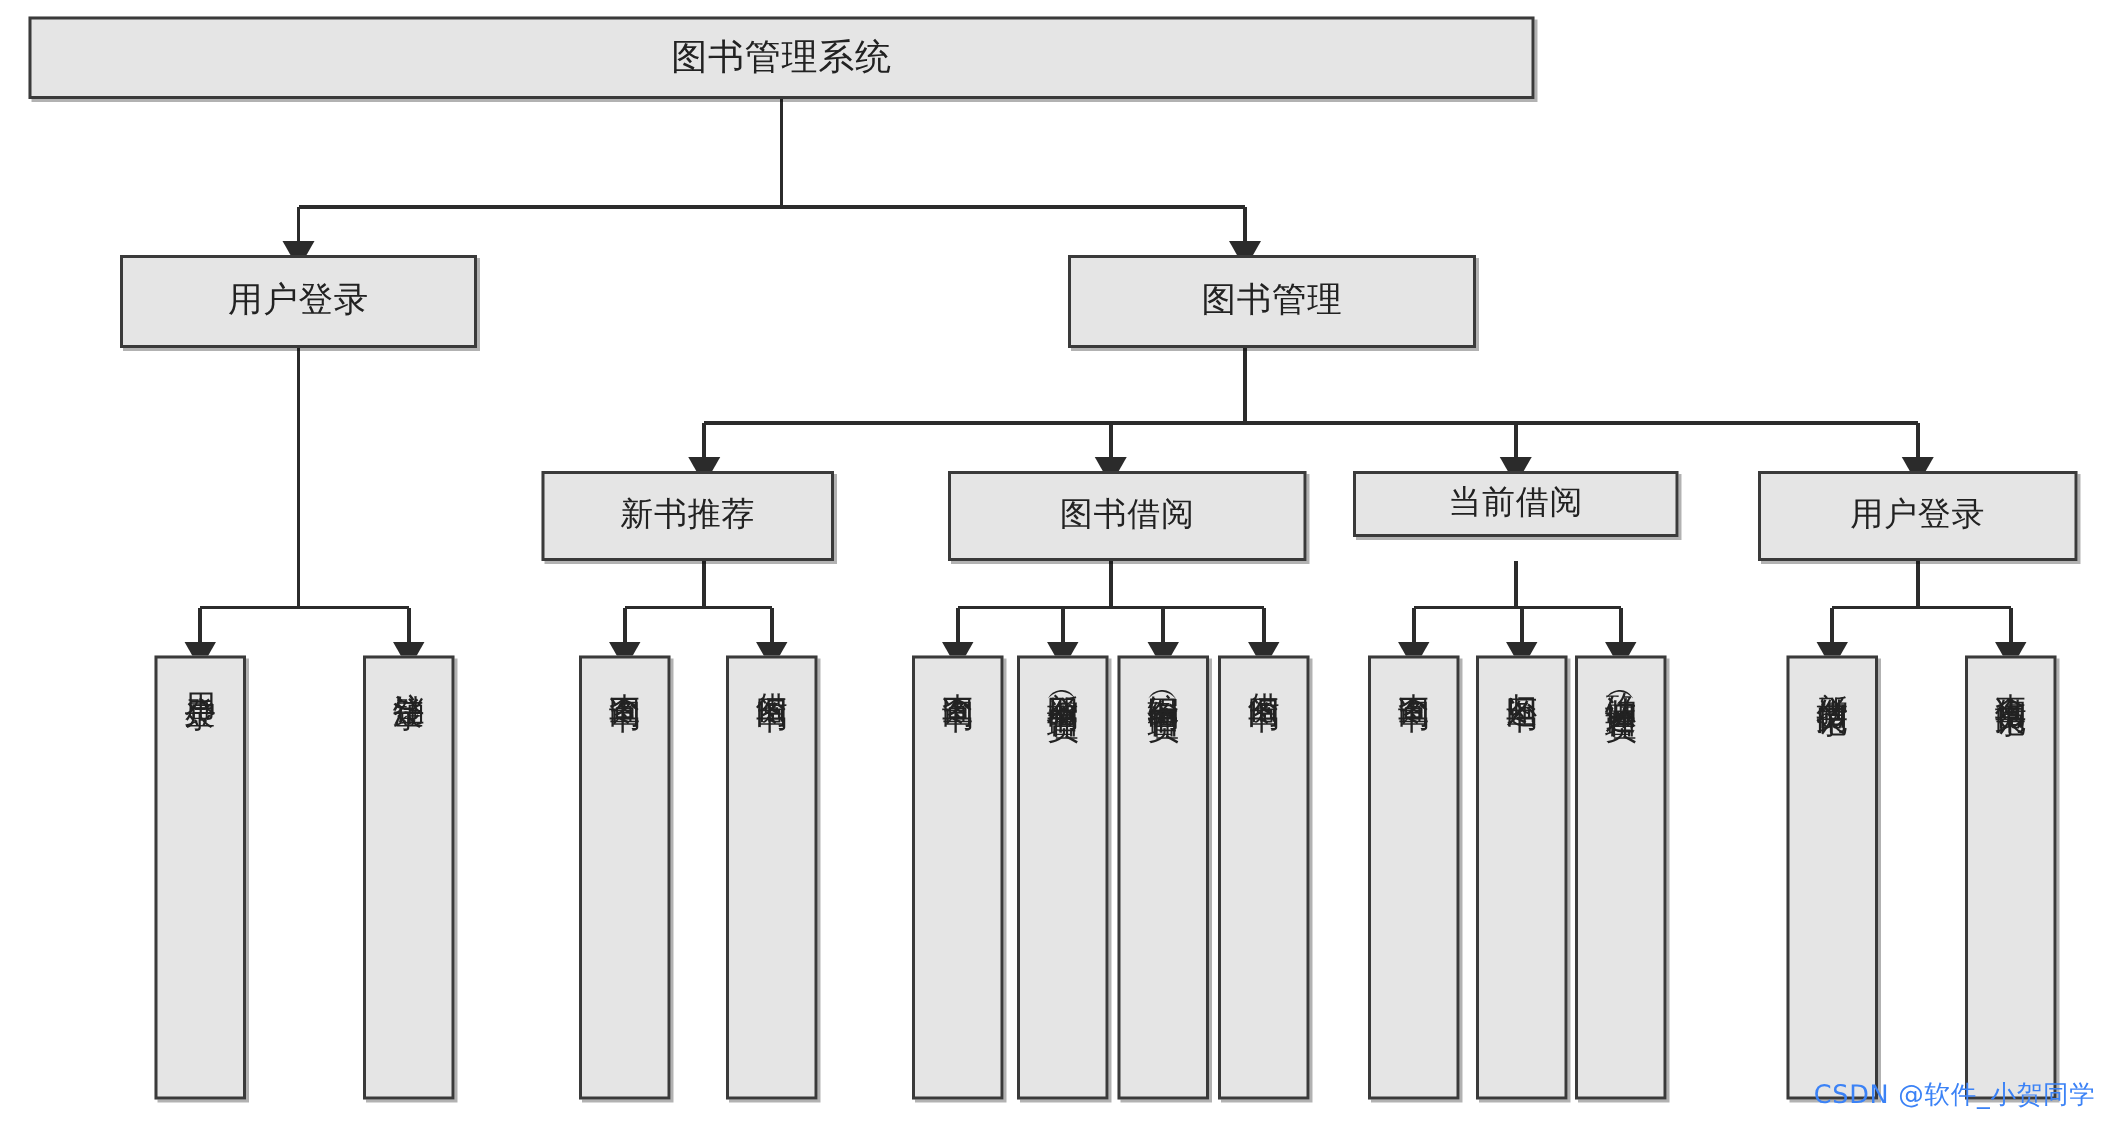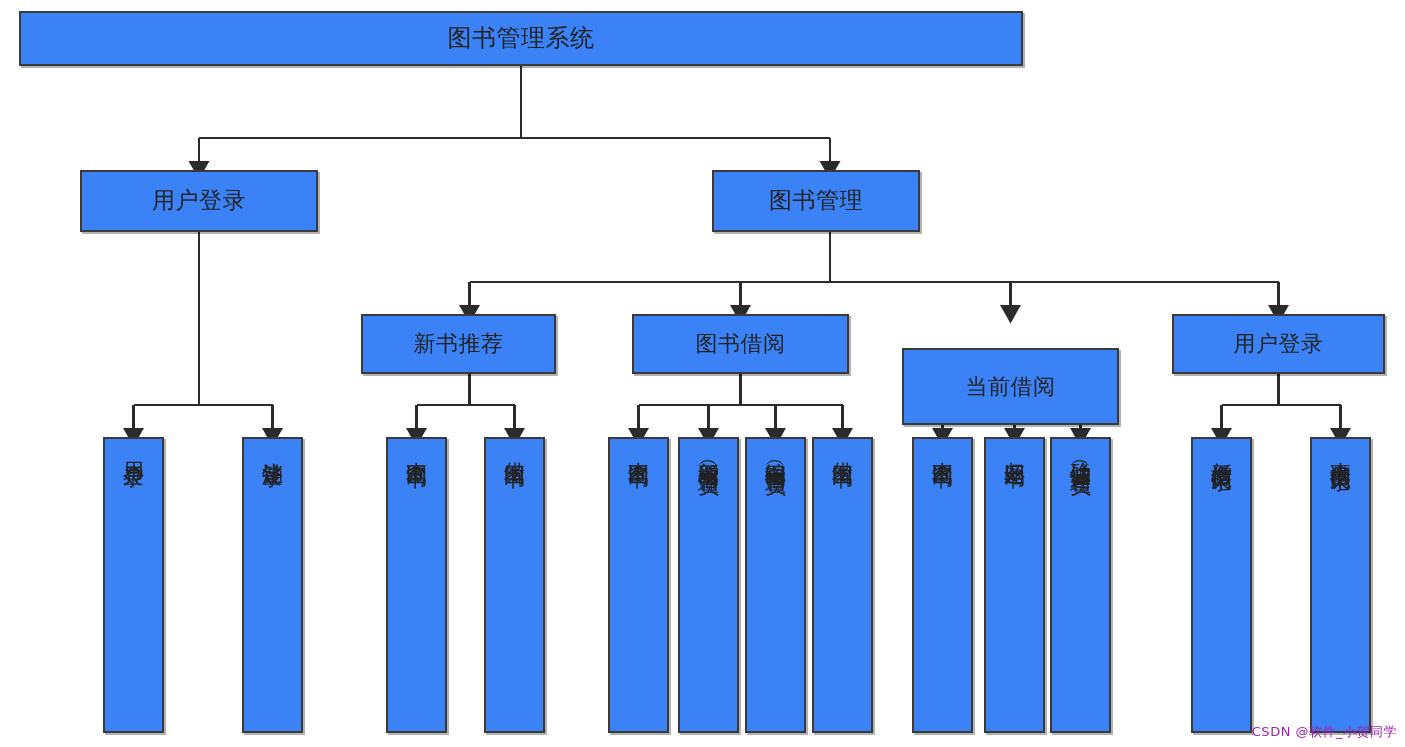--- a/index.html
+++ b/index.html
@@ -21,21 +21,21 @@
     position: absolute;
     left: 0;
     top: 0;
     width: 1405px;
     height: 747px;
     pointer-events: none;
   }
   .node {
     position: absolute;
     box-sizing: border-box;
-    background: #3b82f6;
+    background: #e5e5e5;
     border: 2px solid #3a3a3a;
     box-shadow: 2px 2px 0 rgba(0,0,0,0.30);
     display: flex;
     align-items: center;
     justify-content: center;
     color: #222222;
     z-index: 3;
   }
   .node .label {
     display: block;
@@ -56,22 +56,22 @@
     font-size: 21px;
     line-height: 1.05;
     letter-spacing: 2px;
     white-space: nowrap;
     margin: 0 auto;
   }
   #watermark {
     position: absolute;
     right: 8px;
     bottom: 6px;
-    font-size: 13px;
-    color: #a21caf;
+    font-size: 17px;
+    color: #3b82f6;
     letter-spacing: 0.5px;
     z-index: 8;
     white-space: nowrap;
     font-family: "DejaVu Sans", "Liberation Sans", sans-serif;
   }
 </style>
 </head>
 <body>
 
 <div id="diagram-root">
@@ -119,31 +119,31 @@
       </g>
   </svg>
 
   <div class="node node-root" id="n-root" style="left: 19px; top: 11px; width: 1004px; height: 55px;">
     <span class="label">图书管理系统</span>
   </div>
 
   <div class="node node-l1" id="n-user-login" style="left: 80px; top: 170px; width: 238px; height: 62px;">
     <span class="label">用户登录</span>
   </div>
-  <div class="node node-l1" id="n-book-manage" style="left: 712px; top: 170px; width: 208px; height: 62px;">
+  <div class="node node-l1" id="n-book-manage" style="left: 712px; top: 170px; width: 272px; height: 62px;">
     <span class="label">图书管理</span>
   </div>
 
   <div class="node node-l2" id="n-new-book-recommend" style="left: 361px; top: 314px; width: 195px; height: 60px;">
     <span class="label">新书推荐</span>
   </div>
-  <div class="node node-l2" id="n-book-borrow" style="left: 632px; top: 314px; width: 217px; height: 60px;">
+  <div class="node node-l2" id="n-book-borrow" style="left: 632px; top: 314px; width: 239px; height: 60px;">
     <span class="label">图书借阅</span>
   </div>
-  <div class="node node-l2" id="n-current-borrow" style="left: 902px; top: 314px; width: 217px; height: 77px; margin-top: 34px;">
+  <div class="node node-l2" id="n-current-borrow" style="left: 902px; top: 314px; width: 217px; height: 44px;">
     <span class="label">当前借阅</span>
   </div>
   <div class="node node-l2" id="n-borrow-record" style="left: 1172px; top: 314px; width: 213px; height: 60px;">
     <span class="label">用户登录</span>
   </div>
 
   <div class="node node-leaf" id="n-leaf-user-login" style="left: 103px; top: 437px; width: 61px; height: 296px;">
     <span class="label">用户登录</span>
   </div>
   <div class="node node-leaf" id="n-leaf-user-logout" style="left: 242px; top: 437px; width: 61px; height: 296px;">

